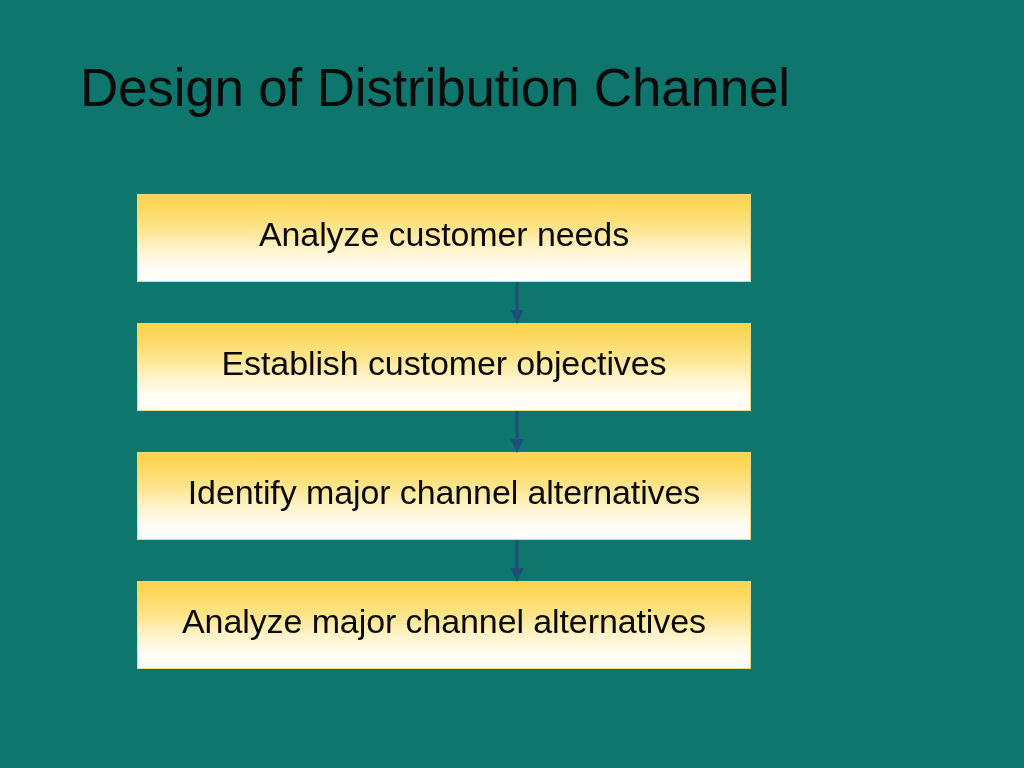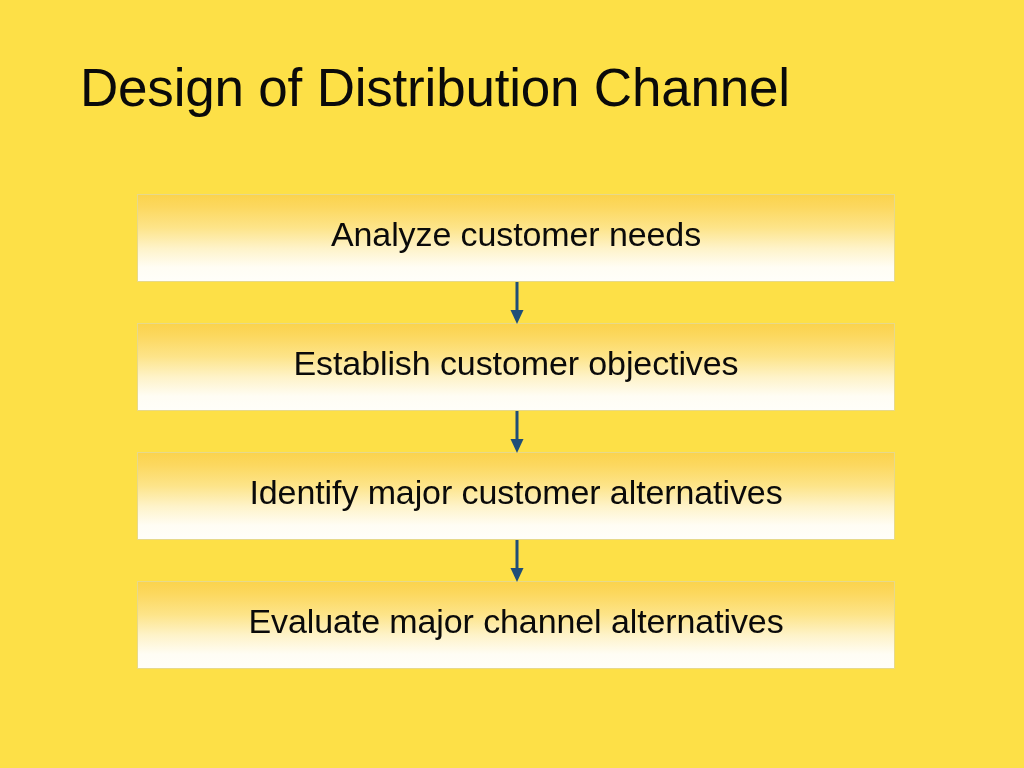--- a/index.html
+++ b/index.html
@@ -15,21 +15,21 @@
     overflow: hidden;
     position: relative;
   }
 
   #slide {
     position: absolute;
     left: 0;
     top: 0;
     width: 1024px;
     height: 768px;
-    background: #fde047;
+    background: #0f766e;
   }
 
   
   #slide-title {
     position: absolute;
     left: 80px;
     top: 53px;
     width: 880px;
     height: 70px;
     font-size: 53px;
@@ -45,21 +45,21 @@
     position: absolute;
     left: 0;
     top: 0;
     width: 1024px;
     height: 768px;
   }
 
   .flow-box {
     position: absolute;
     left: 137px;
-    width: 758px;
+    width: 614px;
     height: 88px;
     box-sizing: border-box;
     border: 1px solid #e7d98a;
     background: linear-gradient(to bottom,
                 #fbd34d 0%,
                 #fcd85f 14%,
                 #fde489 38%,
                 #fef3c9 62%,
                 #fffdf4 84%,
                 #fffef9 100%);
@@ -128,28 +128,28 @@
     </div>
 
     <div class="flow-arrow" id="arrow-2">
       <svg viewBox="0 0 24 42" preserveAspectRatio="none">
         <rect x="10.5" y="0" width="3" height="31" fill="#1f4e79"></rect>
         <polygon points="12,42 5.5,28 18.5,28" fill="#1f4e79"></polygon>
       </svg>
     </div>
 
     <div class="flow-box" id="box-3">
-      <span class="flow-box-label">Identify major customer alternatives</span>
+      <span class="flow-box-label">Identify major channel alternatives</span>
     </div>
 
     <div class="flow-arrow" id="arrow-3">
       <svg viewBox="0 0 24 42" preserveAspectRatio="none">
         <rect x="10.5" y="0" width="3" height="31" fill="#1f4e79"></rect>
         <polygon points="12,42 5.5,28 18.5,28" fill="#1f4e79"></polygon>
       </svg>
     </div>
 
     <div class="flow-box" id="box-4">
-      <span class="flow-box-label">Evaluate major channel alternatives</span>
+      <span class="flow-box-label">Analyze major channel alternatives</span>
     </div>
 
   </div>
 </div>
 
 </body></html>

